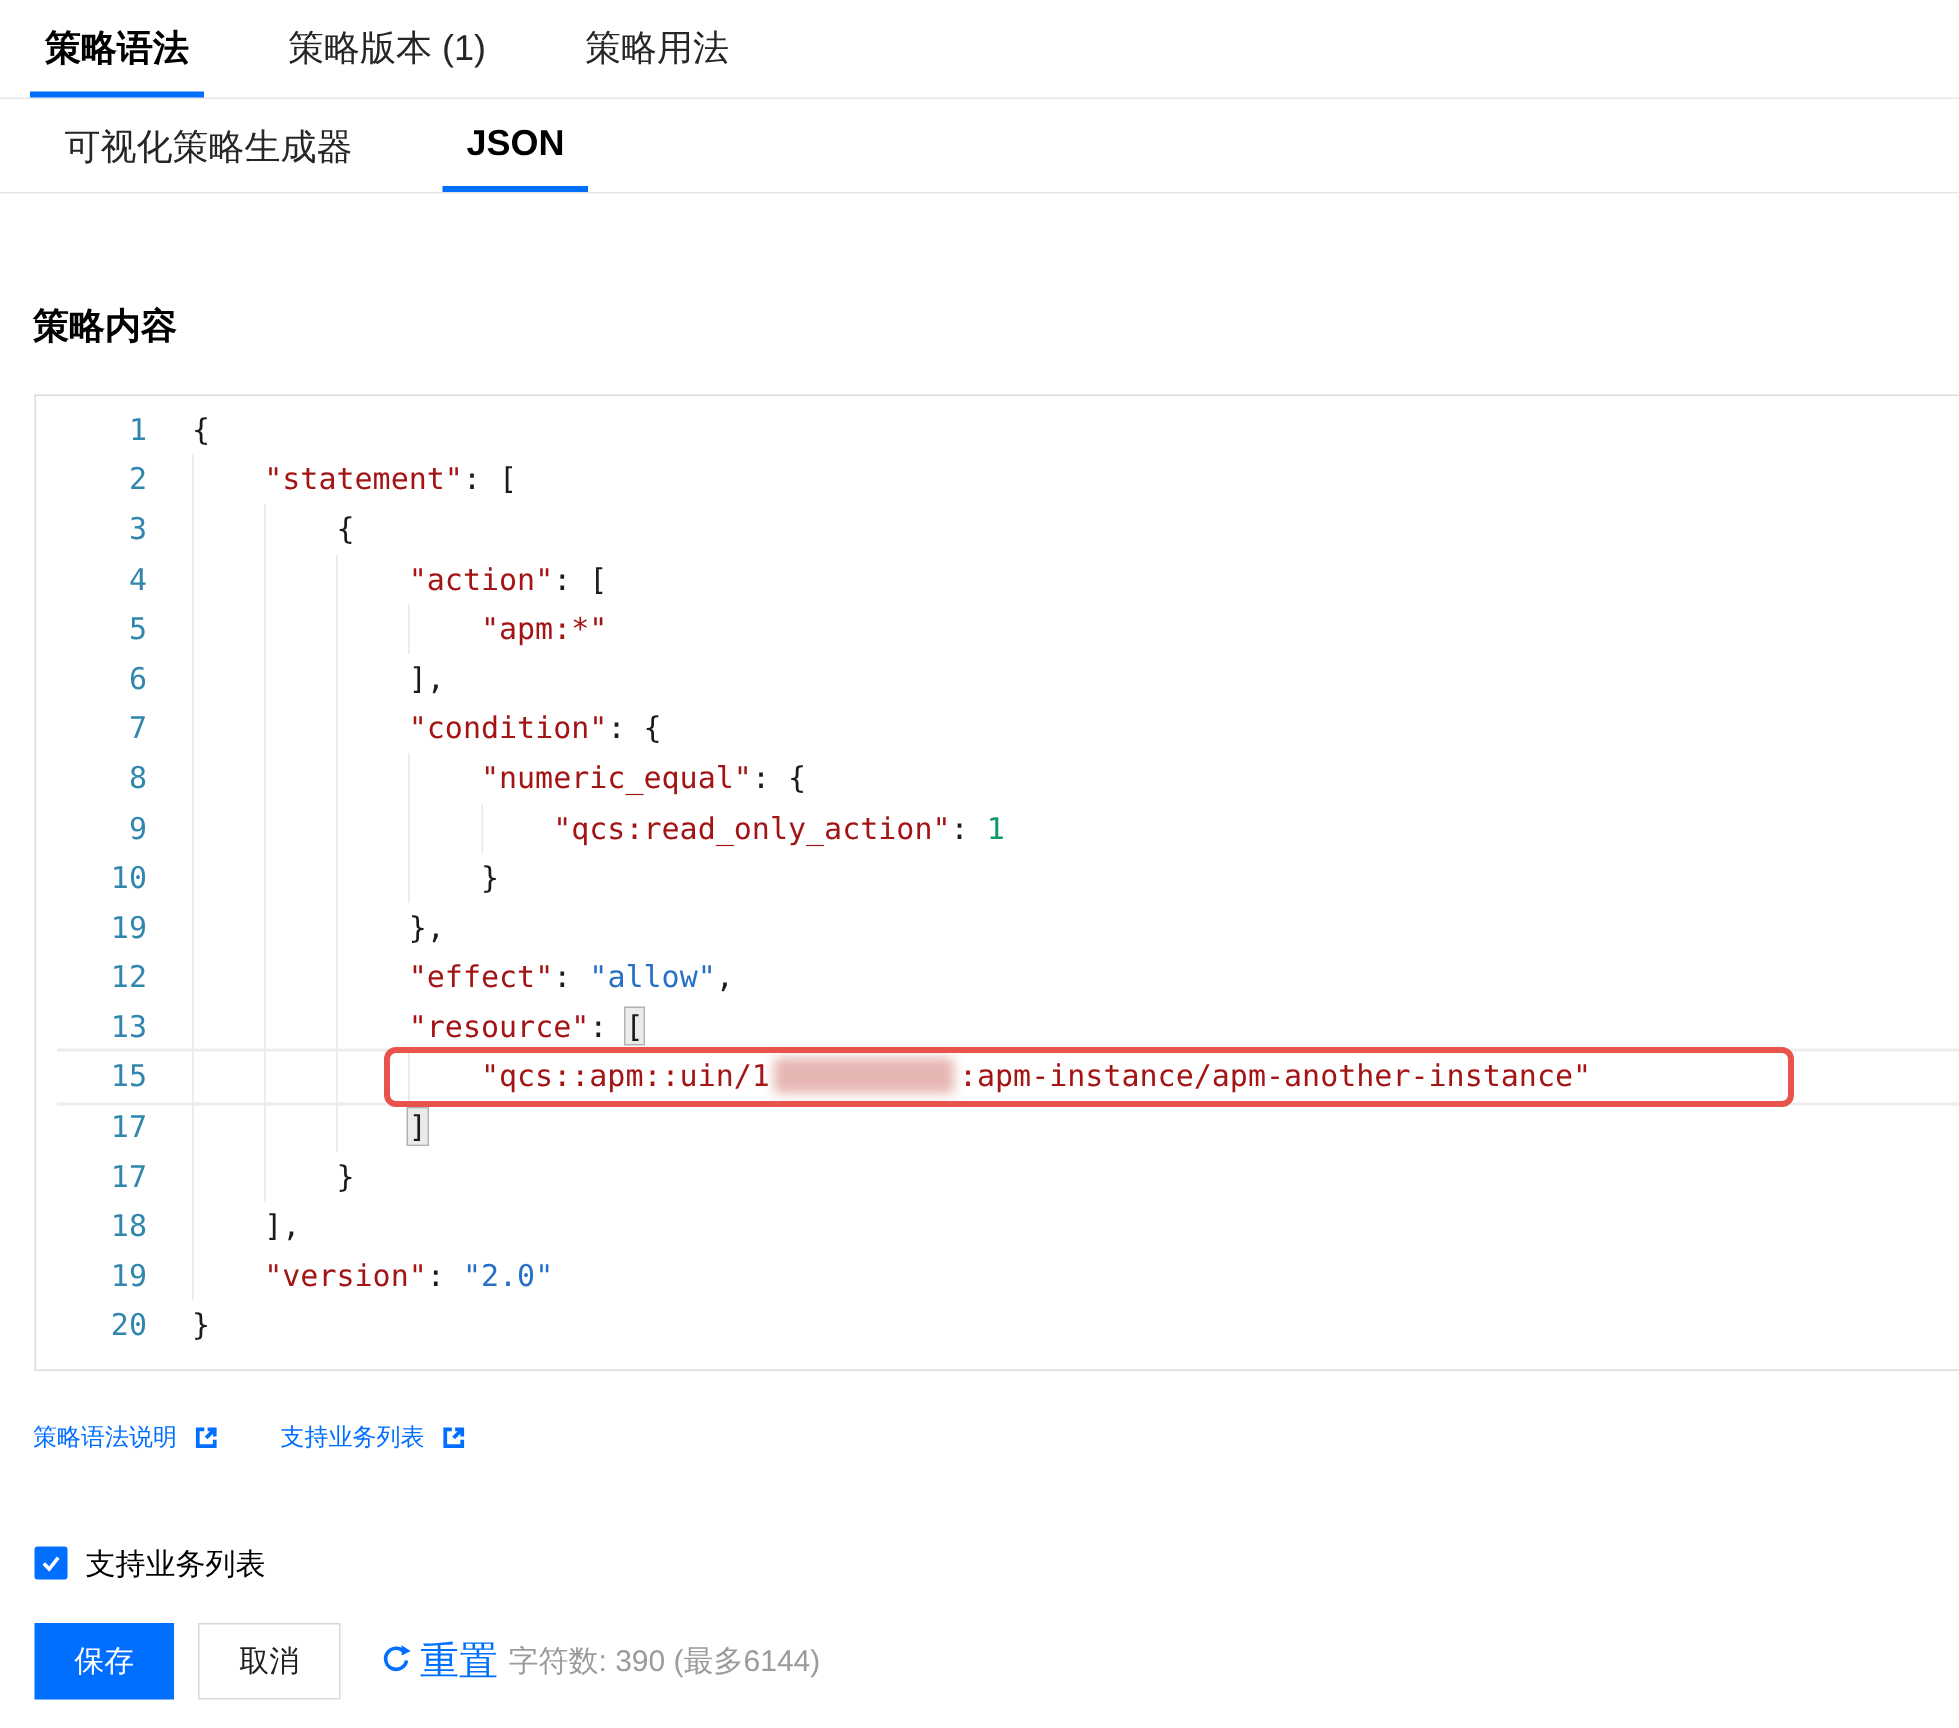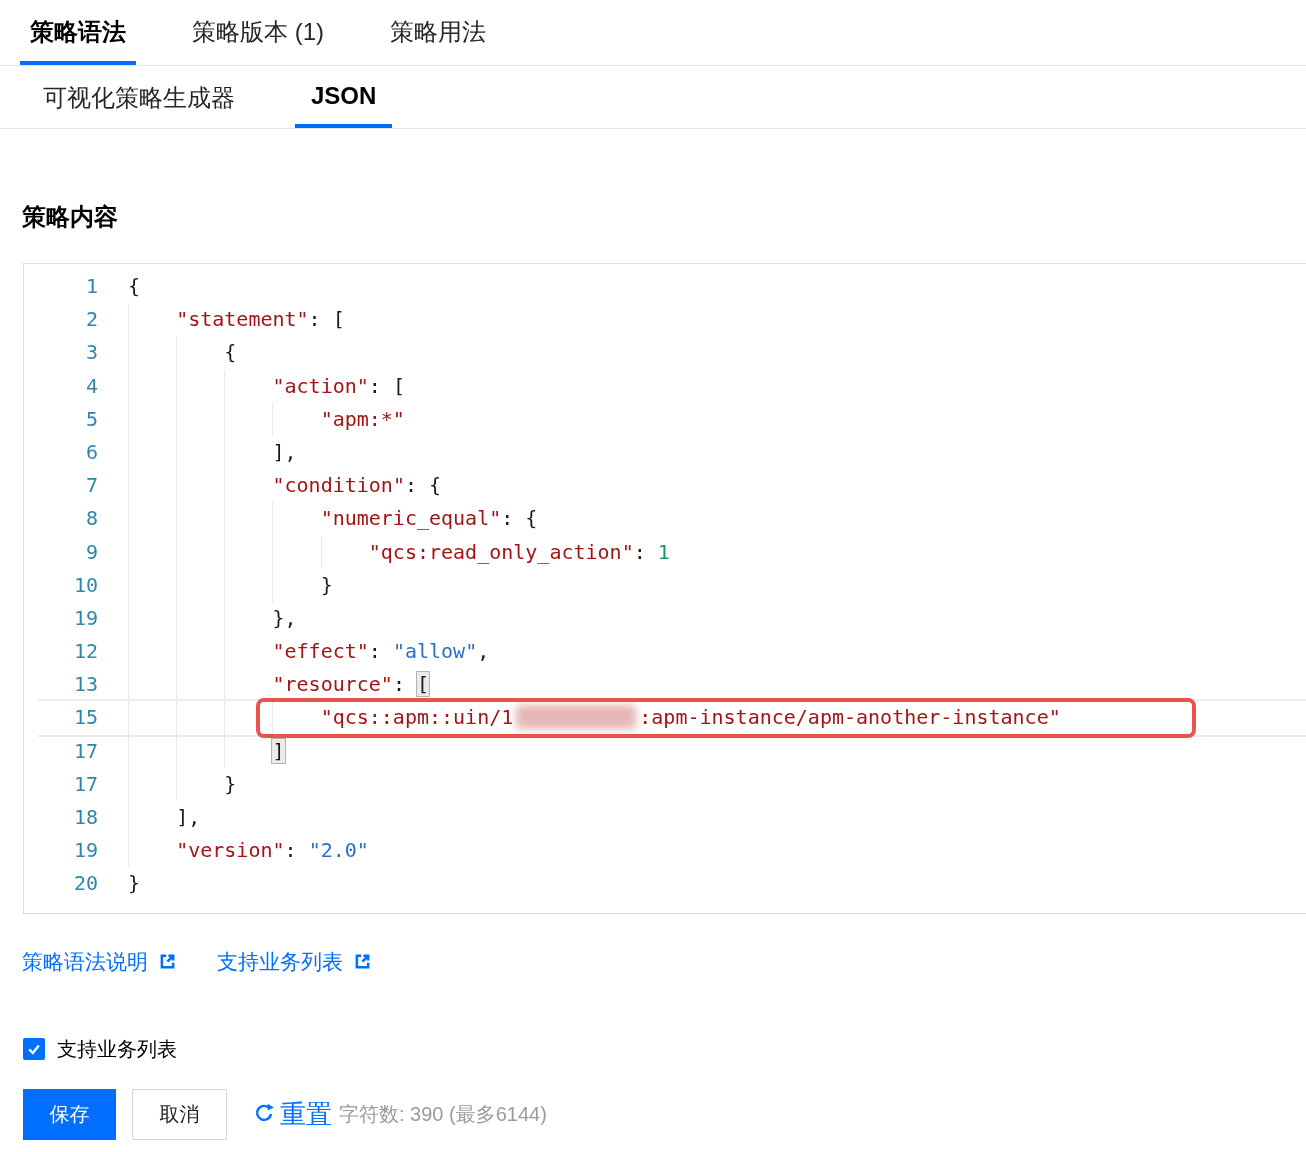--- a/index.html
+++ b/index.html
@@ -63,21 +63,21 @@
   .hl::after  { bottom:-2px; }
   .redbox {
     position:absolute; left:232px; top:-3.5px; width:940px; height:40px;
     border:4px solid #e8544c; border-radius:8px; box-sizing:border-box;
     z-index:2; pointer-events:none;
   }
 
   
   .links { display:flex; align-items:center; margin:34px 0 0 22px; gap:40px; }
   .doclink { display:flex; align-items:center; gap:10px; color:#006eff;
-             font-size:21px; text-decoration:none; cursor:pointer; }
+             font-size:16px; text-decoration:none; cursor:pointer; }
   .ext-ic { flex:none; }
 
   
   .cbrow { display:flex; align-items:center; margin:60px 0 0 23px; }
   .cb {
     width:22px; height:22px; background:#006eff; border-radius:2px;
     display:inline-flex; align-items:center; justify-content:center; cursor:pointer;
   }
   .cb-label { margin-left:12px; font-size:20px; color:#000; }
 

